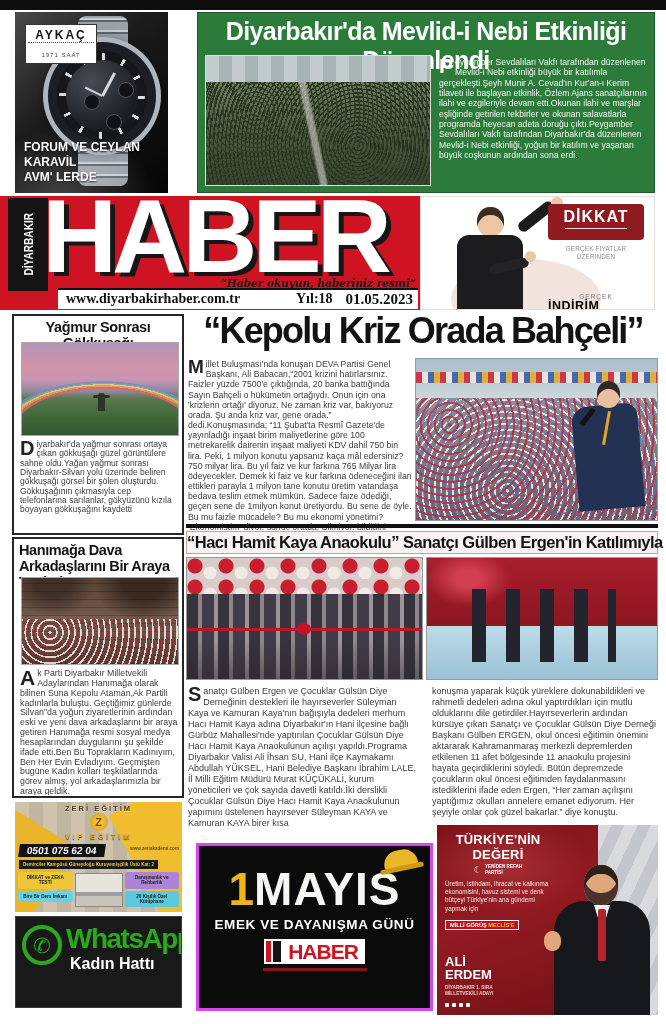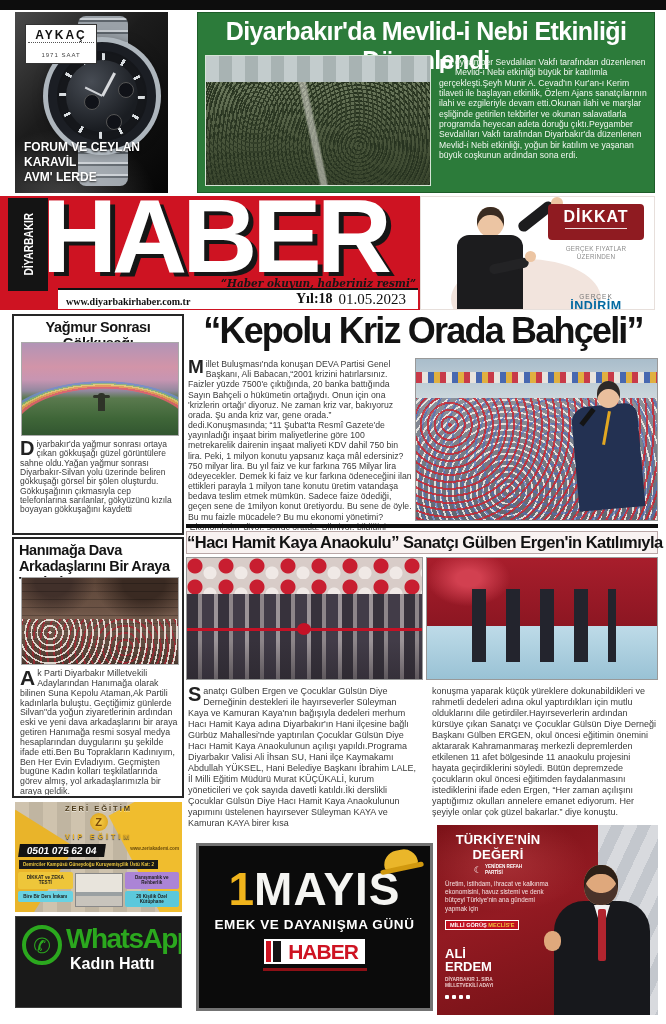--- a/index.html
+++ b/index.html
@@ -40,44 +40,44 @@
   .mevlid-t{position:absolute;left:241px;top:44px;width:210px;height:132px;color:#f2f8f1;font-size:8.6px;line-height:1.2;overflow:hidden}
   .dropcap{float:left;font-weight:700;margin-right:2px}
   .mevlid-t .dropcap{font-size:21px;line-height:.85;color:#fff}
 
   
   .mast-red{left:0;top:196px;width:420px;height:114px;background:#ce1322}
   .mast-black{position:absolute;left:8px;top:2px;width:40px;height:93px;background:#141414;display:flex;align-items:center;justify-content:center}
   .mast-black span{writing-mode:vertical-rl;transform:rotate(180deg) scaleY(.78);font-size:13px;font-weight:700;letter-spacing:0;color:#fff;white-space:nowrap}
   .mast-title{position:absolute;left:42px;top:-12px;width:378px;font-size:104px;font-weight:900;letter-spacing:-5px;line-height:1;color:#fff;text-shadow:5px 4px 0 #161616;font-family:"Liberation Sans",sans-serif}
   .mast-strip{position:absolute;left:58px;top:92px;width:360px;height:21px;background:#fff;border-top:2px solid #111;font-family:"Liberation Serif",serif}
-  .mast-url{position:absolute;left:8px;bottom:2px;font-size:10px;font-weight:700;color:#111}
+  .mast-url{position:absolute;left:8px;bottom:2px;font-size:14px;font-weight:700;color:#111}
   .mast-yil{position:absolute;left:238px;bottom:2px;font-size:14px;font-weight:700;color:#111}
   .mast-slogan{position:absolute;right:2px;top:-13px;font-size:10.5px;font-style:italic;font-weight:700;color:#161616;font-family:"DejaVu Serif",serif;white-space:nowrap}
-  .mast-date{position:absolute;right:12px;bottom:1px;font-size:15px;font-weight:400;color:#111}
+  .mast-date{position:absolute;right:5px;bottom:1px;font-size:15px;font-weight:700;color:#111}
 
   
   .ergul{left:420px;top:196px;width:235px;height:114px;background:#fff;border:1px solid #e7dfdb;overflow:hidden}
   .ergul::before{content:"";position:absolute;left:30px;bottom:-30px;width:150px;height:80px;border-radius:50%;background:#f2e4dd}
   .eman{position:absolute;left:14px;top:8px;width:120px;height:104px}
   .eman .head{position:absolute;left:42px;top:2px;width:27px;height:30px;border-radius:48%;background:#ecc5a3;box-shadow:inset 0 8px 0 #3a2c22}
   .eman .body{position:absolute;left:22px;top:30px;width:66px;height:74px;border-radius:12px 12px 0 0;background:#1c1c1e}
   .eman .armup{position:absolute;left:80px;top:6px;width:42px;height:11px;border-radius:6px;background:#1c1c1e;transform:rotate(-38deg)}
   .eman .handup{position:absolute;left:116px;top:-8px;width:12px;height:12px;border-radius:50%;background:#ecc5a3}
   .eman .armx{position:absolute;left:54px;top:56px;width:40px;height:10px;border-radius:6px;background:#232325;transform:rotate(-12deg)}
   .eman .handx{position:absolute;left:90px;top:46px;width:11px;height:11px;border-radius:50%;background:#ecc5a3}
   .ebox{position:absolute;right:10px;top:7px;width:96px;height:36px;background:#8f1b21;border-radius:4px;color:#fff;text-align:center;padding-top:4px}
   .ebox .n{font-size:16px;font-weight:700;letter-spacing:1px}
   .ebox .u{display:block;width:62px;height:1px;background:rgba(255,255,255,.85);margin:2px auto 0}
   .esm{position:absolute;right:10px;top:48px;width:96px;text-align:center;font-size:6.3px;color:#8d8d8d;letter-spacing:.2px;line-height:1.2}
   .epct{position:absolute;right:10px;top:60px;width:96px;text-align:center;color:#4d4d4d}
   .epct .p{font-size:17px;font-weight:700;vertical-align:12px}
   .epct .n{font-size:37px;font-weight:900;letter-spacing:-1px}
   .eg{position:absolute;right:10px;top:96px;width:96px;text-align:center;font-size:6.5px;color:#777;letter-spacing:1px}
-  .ei{position:absolute;right:10px;top:102px;width:96px;text-align:center;font-size:12.5px;font-weight:800;color:#0369a1;letter-spacing:.5px}
+  .ei{position:absolute;right:10px;top:102px;width:96px;font-size:12.5px;font-weight:800;color:#000000;letter-spacing:.5px}
 
   
   .lbox{border:2px solid #262626;background:#fff;position:absolute}
   .box1{left:12px;top:314px;width:172px;height:221px;padding:3px 4px}
   .box1 h2{font-size:14.5px;font-weight:800;letter-spacing:-.4px;text-align:center;color:#141414}
   .ph-rainbow{left:7px;top:26px;width:158px;height:94px;border:1px solid #aaa;background:linear-gradient(180deg,#b294b6 0%,#d294a8 26%,#c795b2 40%,#93889f 52%,#5a7a4e 60%,#3f6638 82%,#325630 100%)}
   .ph-rainbow .arc{position:absolute;inset:0;background:radial-gradient(95% 80% at 52% 98%,transparent 60%,rgba(232,96,106,.85) 61% 63%,rgba(238,156,84,.85) 63% 65%,rgba(240,214,112,.8) 65% 66.5%,rgba(134,184,122,.8) 66.5% 68%,rgba(112,142,204,.8) 68% 70%,transparent 71%)}
   .ph-rainbow .person{position:absolute;left:49%;bottom:26%;width:7px;height:18px;background:#2e3328;border-radius:3px 3px 0 0}
   .ph-rainbow .person::before{content:"";position:absolute;left:-5px;top:2px;width:17px;height:3px;background:#2e3328;border-radius:2px}
   .box1 .txt{position:absolute;left:6px;top:124px;width:160px;height:92px;font-size:8.5px;line-height:1.1;color:#3b3b3b;overflow:hidden}
@@ -150,21 +150,21 @@
   .zmini{width:48px;height:34px;border:1px solid #888;background:linear-gradient(#e8e4dc 55%,#9aa0a2 55% 70%,#c8c4bc 70%);align-self:center}
 
   
   .wapp{left:15px;top:916px;width:167px;height:92px;background:#191919;border:1px solid #3c3c3c;overflow:hidden}
   .wicon{position:absolute;left:6px;top:8px;width:40px;height:40px;border:4px solid #2ba81e;border-radius:50%;color:#2ba81e;font-size:21px;line-height:33px;text-align:center}
   .wbrand{position:absolute;left:50px;top:6px;font-size:28px;font-weight:800;letter-spacing:-1.5px;color:#2ba81e}
   .wline{position:absolute;left:54px;top:38px;font-size:16px;font-weight:800;color:#fff}
   .wphone{position:absolute;left:0;bottom:5px;width:100%;text-align:center;font-size:23px;font-weight:700;color:#fff;font-family:"Liberation Serif",serif;letter-spacing:1px}
 
   
-  .mayis{left:196px;top:843px;width:237px;height:168px;background:#0b0b0b;border:3px solid #737373;text-align:center;color:#fff;overflow:hidden}
+  .mayis{left:196px;top:843px;width:237px;height:168px;background:#0b0b0b;border:3px solid #d946ef;text-align:center;color:#fff;overflow:hidden}
   .mrow{margin-top:16px;position:relative;display:inline-block}
   .m1{font-size:46px;font-weight:900;color:#f0b41c}
   .mword{font-size:46px;font-weight:900;letter-spacing:1px;color:#f5f5f2}
   .hat{position:absolute;right:-16px;top:-12px;width:34px;height:17px;border-radius:17px 17px 3px 3px;background:#eab62a;transform:rotate(-12deg)}
   .hat::after{content:"";position:absolute;left:-5px;bottom:-4px;width:44px;height:5px;border-radius:3px;background:#d1990f}
   .m2{font-size:13.5px;font-weight:800;letter-spacing:.6px;margin-top:1px}
   .m3{font-size:21px;font-style:italic;font-weight:700;color:#f0b41c;font-family:"DejaVu Serif",serif;margin-top:1px}
   .mlogo{display:inline-flex;align-items:stretch;background:#fff;margin-top:7px;padding:2px;gap:2px}
   .mlogo .rbar{width:5px;background:#ce1322}
   .mlogo .kbar{width:8px;background:#141414}
@@ -183,21 +183,21 @@
   .rman .tie{position:absolute;left:52px;top:44px;width:8px;height:52px;background:#b2252f;border-radius:2px}
   .rman .fist{position:absolute;left:-2px;top:66px;width:17px;height:20px;border-radius:45%;background:#dfa87c}
   .rtext{position:absolute;left:8px;top:7px;width:106px}
   .rt1,.rt2{font-size:13px;font-weight:900;letter-spacing:.2px;text-align:center}
   .rparty{display:flex;align-items:center;justify-content:center;gap:3px;margin-top:2px}
   .rparty .cres{font-size:9px;color:#fff}
   .rparty .lbl{font-size:4.6px;font-weight:700;line-height:1.2;text-align:left}
   .rbody{font-size:6.3px;line-height:1.3;margin-top:5px;color:#f4e2e2}
   .rbadge{display:inline-block;background:#c01020;border:1px solid #fff;padding:1px 4px;font-size:5.6px;font-weight:800;margin-top:5px}
   .rbadge .y{color:#f2c53c}
-  .rname{font-size:13px;font-weight:900;line-height:1.05;margin-top:16px}
+  .rname{font-size:13px;font-weight:900;line-height:1.05;margin-top:24px}
   .rtitle{font-size:4.8px;font-weight:700;color:#eccaca;margin-top:3px;line-height:1.3}
   .rsoc{margin-top:6px;display:flex;gap:3px}
   .rsoc i{width:4px;height:4px;background:#fff;border-radius:1px;display:block}
 </style>
 </head>
 <body>
 
 <div class="abs topbar"></div>
 
 <div class="abs aykac">

